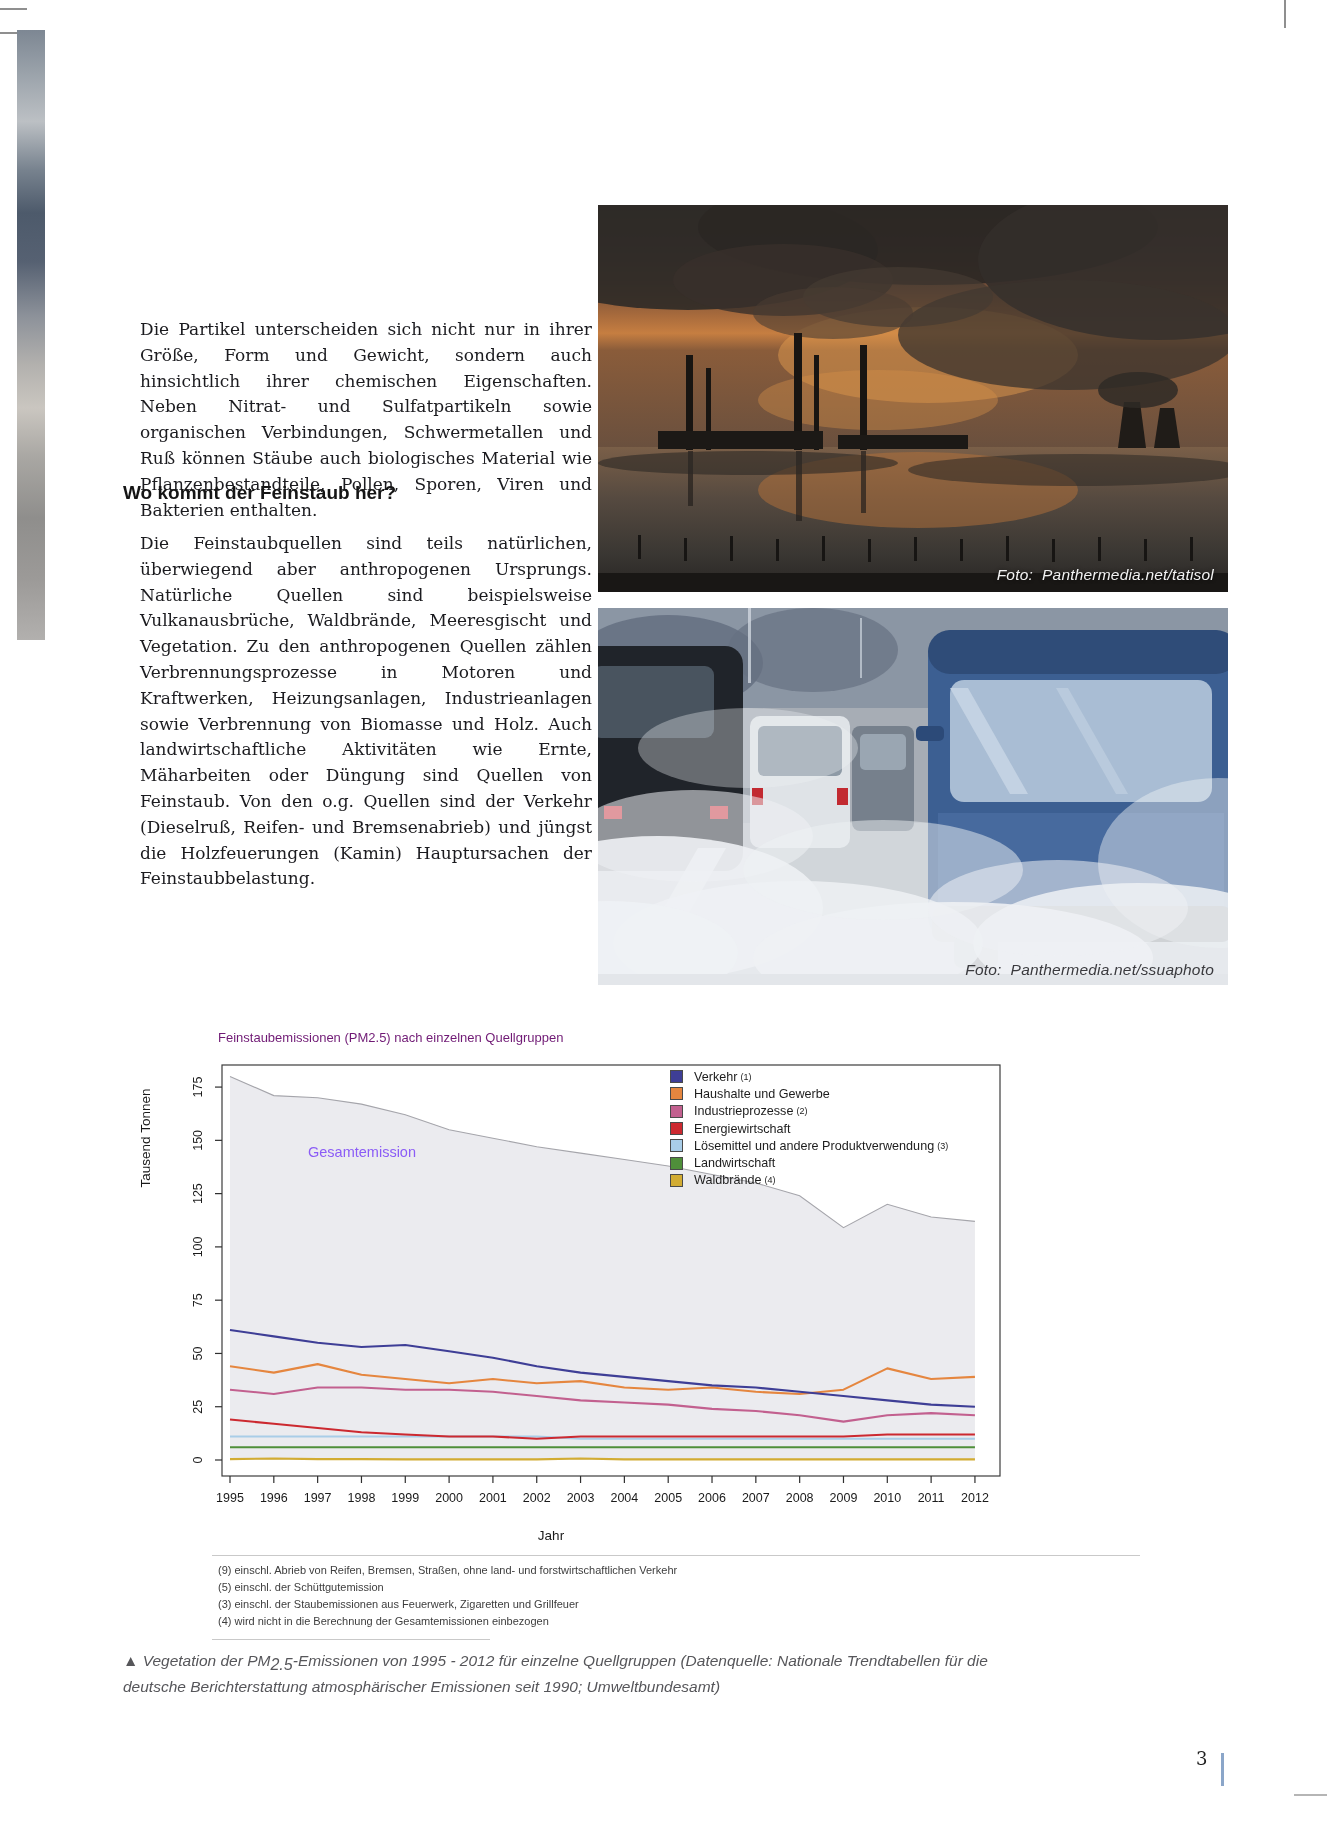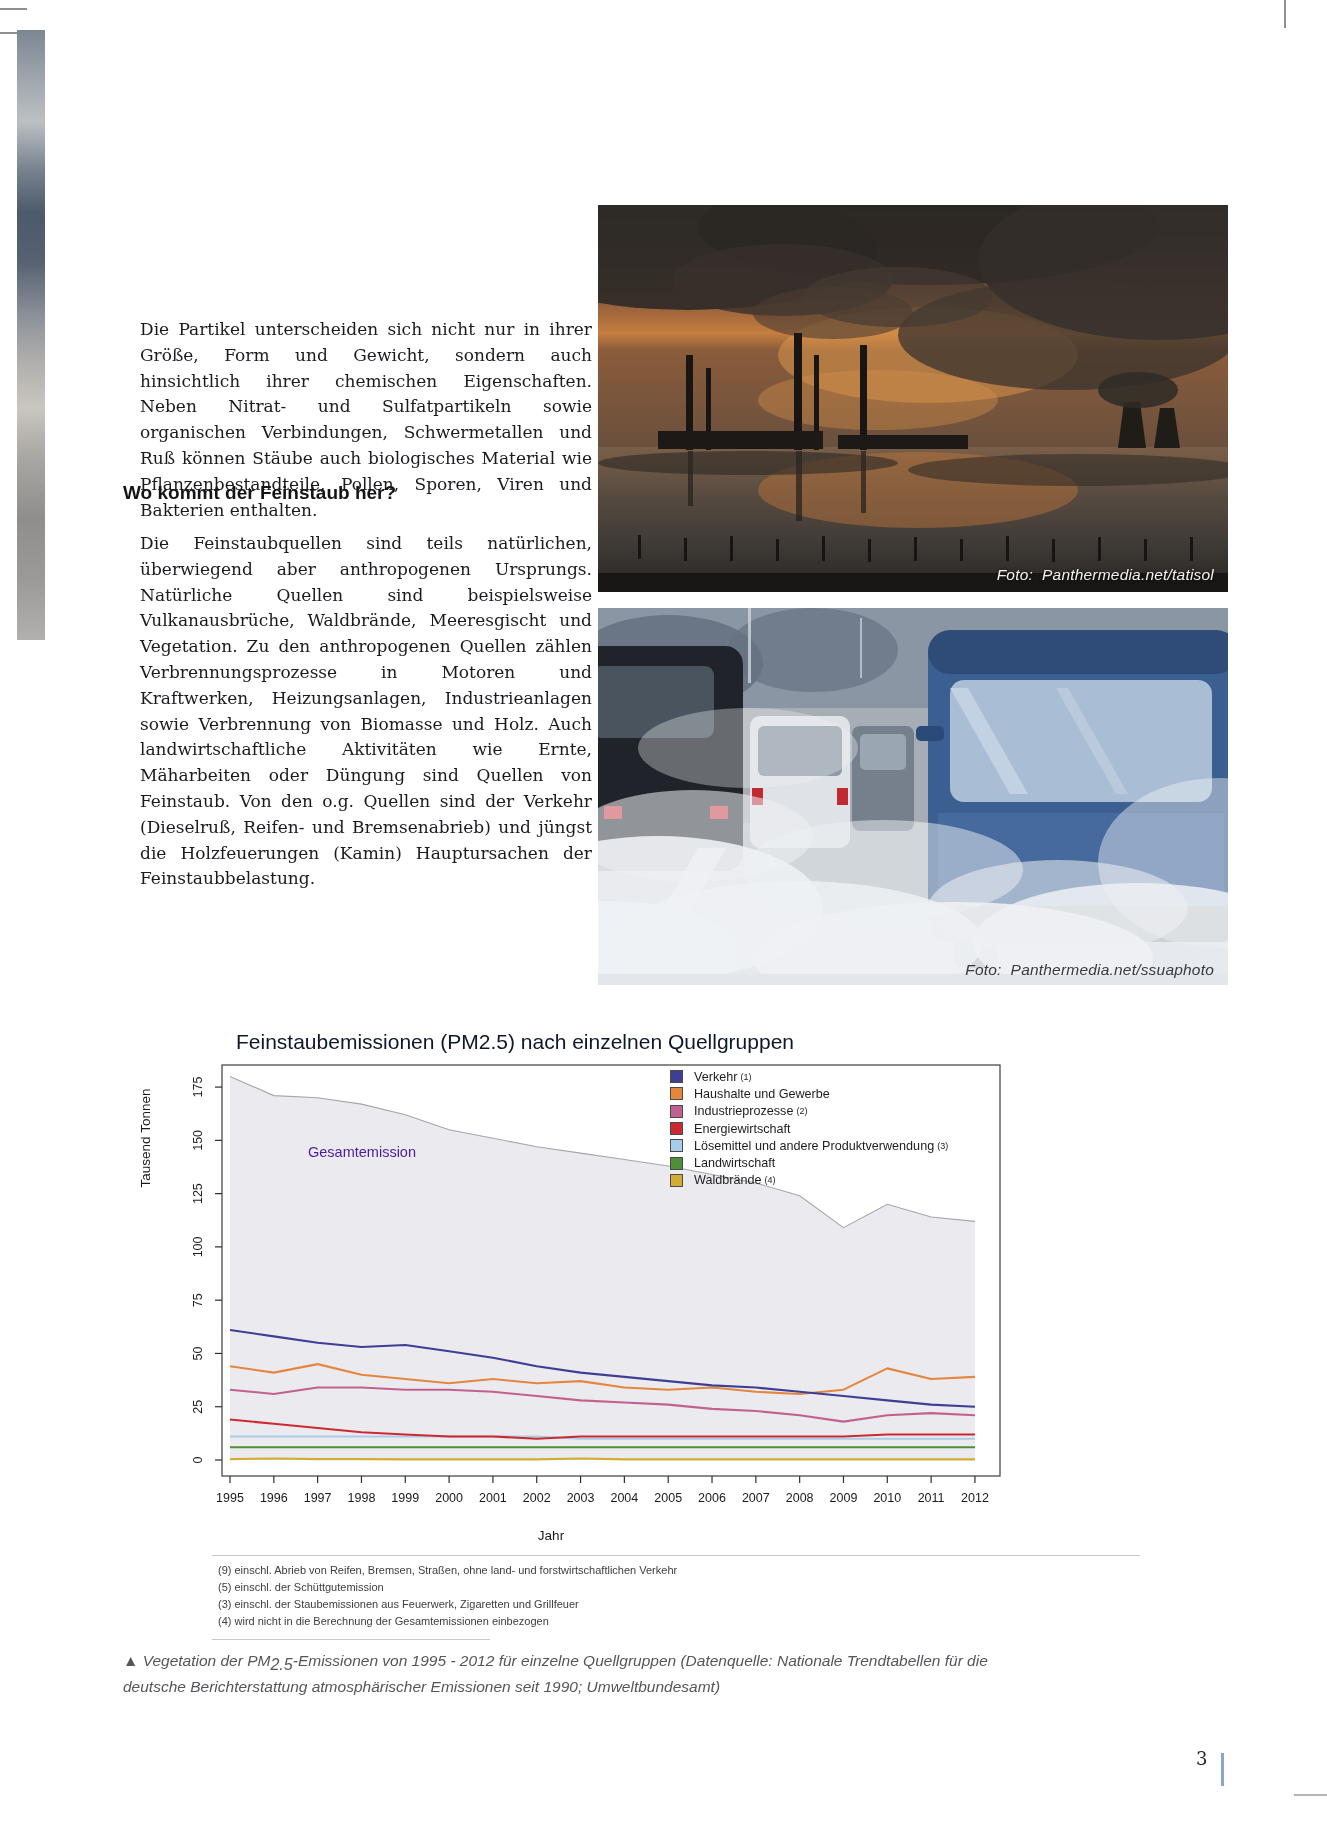--- a/index.html
+++ b/index.html
@@ -19,22 +19,22 @@
   .subhead{font-family:"Liberation Sans",sans-serif;font-weight:bold;font-size:19px;color:#151515;margin:0;}
   
   .photo{position:absolute;left:598px;width:630px;overflow:hidden;}
   .photo svg{display:block;}
   .credit{position:absolute;right:14px;font-style:italic;font-size:15.5px;letter-spacing:.2px;}
   .credit .gap{display:inline-block;width:9px;}
   .credit1{bottom:8px;color:#f2f2f2;text-shadow:0 0 4px rgba(0,0,0,.45);}
   .credit2{bottom:6px;color:#3a3a3e;}
   
   #chart{position:absolute;left:130px;top:1028px;width:1010px;height:560px;}
-  #chart-title{position:absolute;left:106px;top:2px;font-size:21px;color:#0f172a;}
-  #area-label{position:absolute;left:178px;top:116px;font-size:14.5px;color:#4c1d95;}
+  #chart-title{position:absolute;left:88px;top:2px;font-size:13px;color:#701a75;}
+  #area-label{position:absolute;left:178px;top:116px;font-size:14.5px;color:#8b5cf6;}
   #legend{position:absolute;left:524px;top:40px;}
   .lg-row{display:flex;align-items:center;height:17.3px;font-size:12.6px;color:#1d1d1d;white-space:nowrap;padding-left:16px;}
   .lg-sq{width:11px;height:11px;border:1px solid #4a4a4a;margin-right:11px;flex:0 0 auto;}
   .lg-row sup{font-size:9px;margin-left:3px;}
   
   .rule{position:absolute;height:1px;background:#c9c9c9;}
   #footnotes{position:absolute;left:218px;top:1562px;font-size:11px;line-height:17px;color:#3d3d3d;}
   #caption{position:absolute;left:123px;top:1650px;width:905px;font-style:italic;
            font-size:15.5px;line-height:22px;color:#56565a;}
   #caption sub{font-size:16px;}

